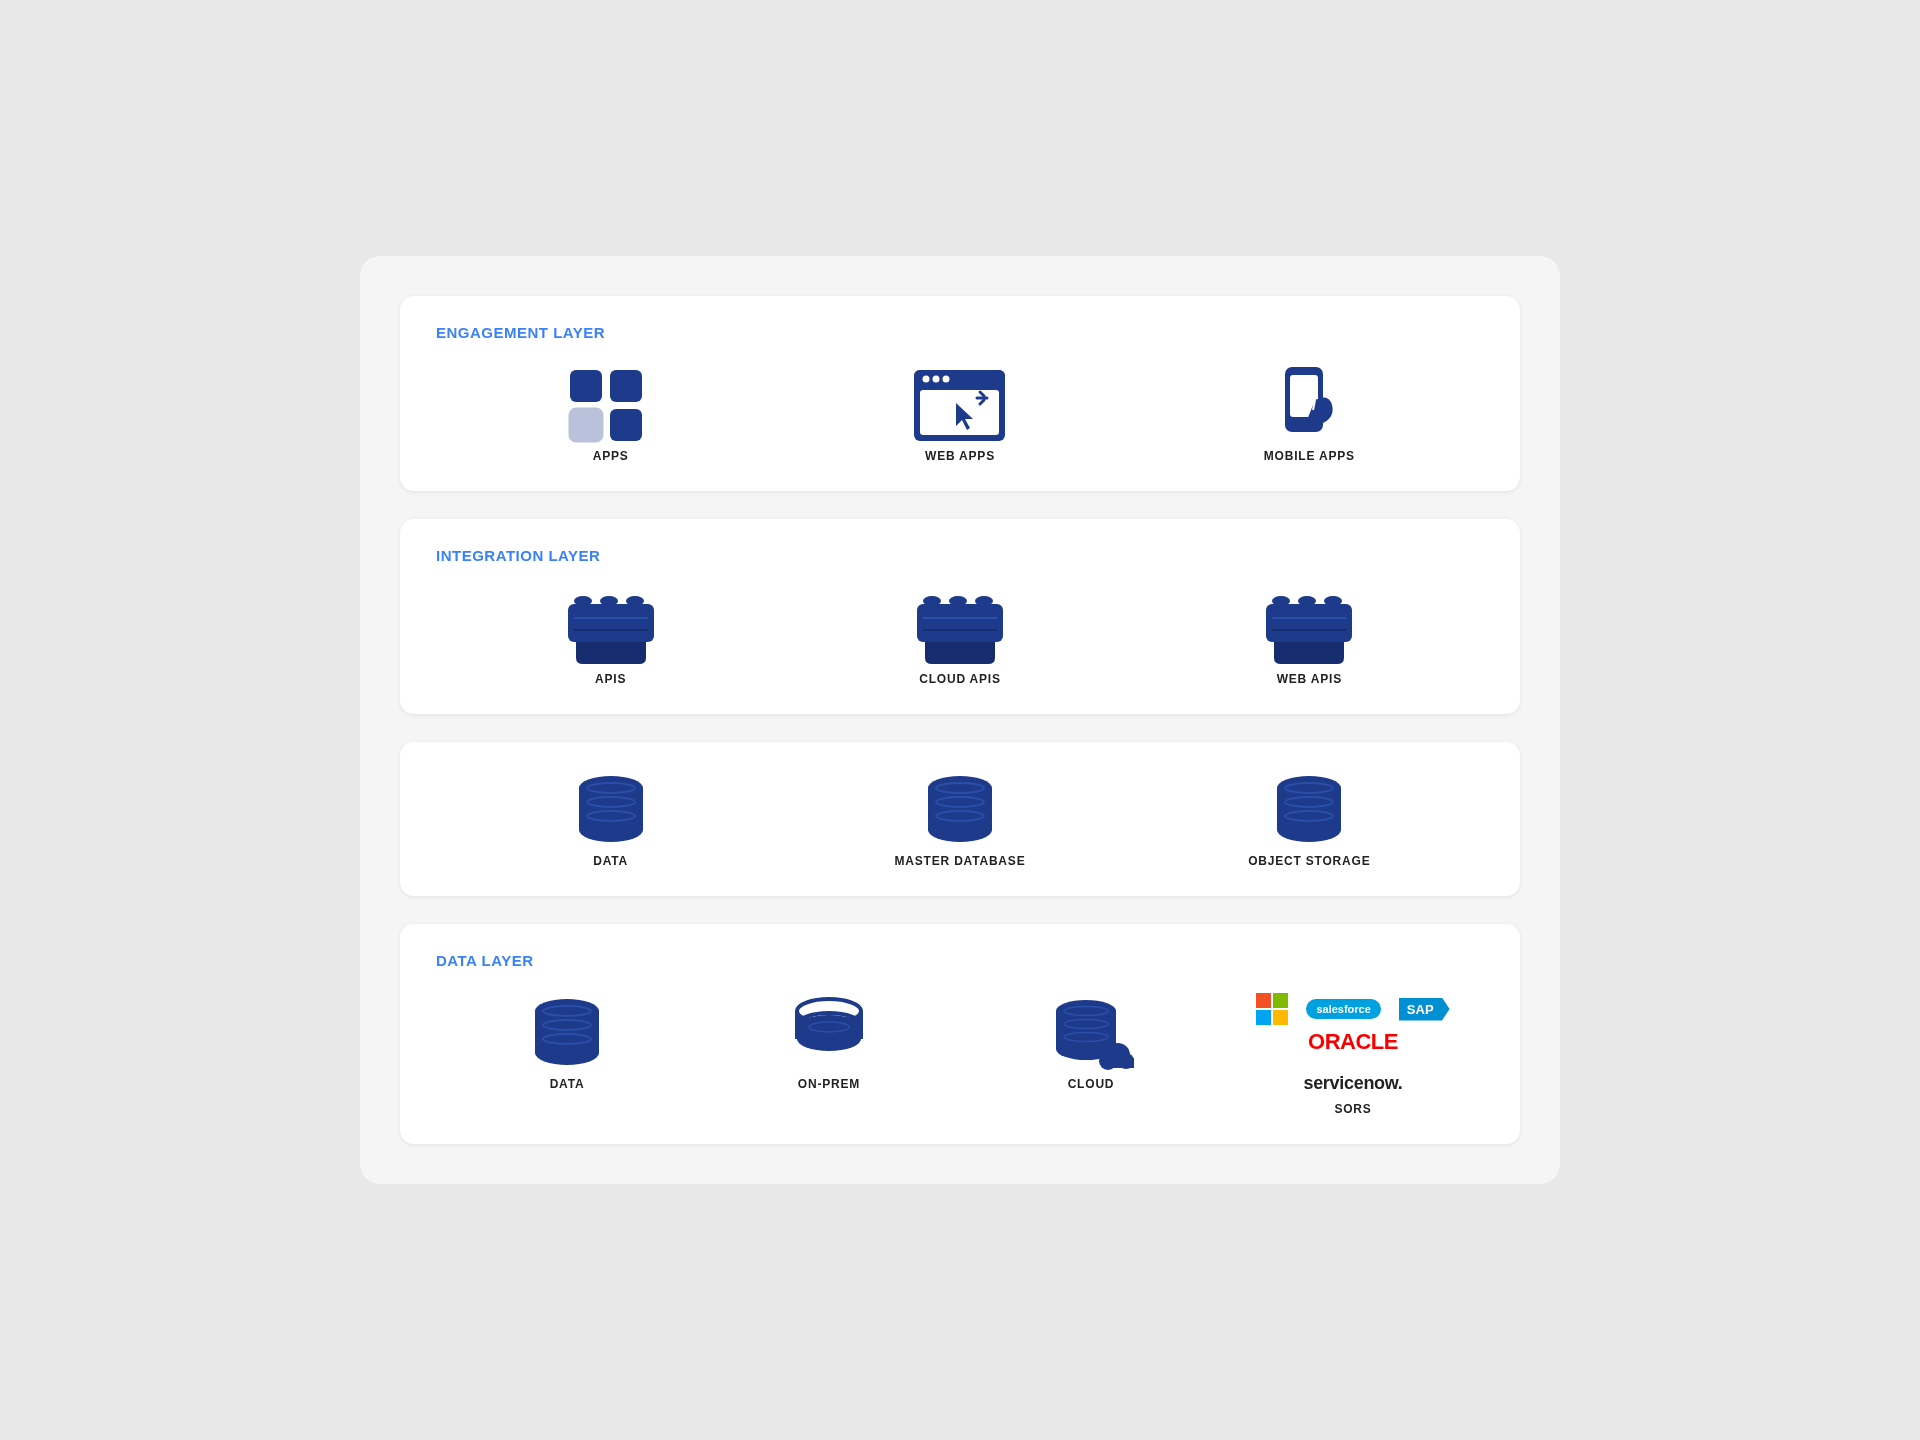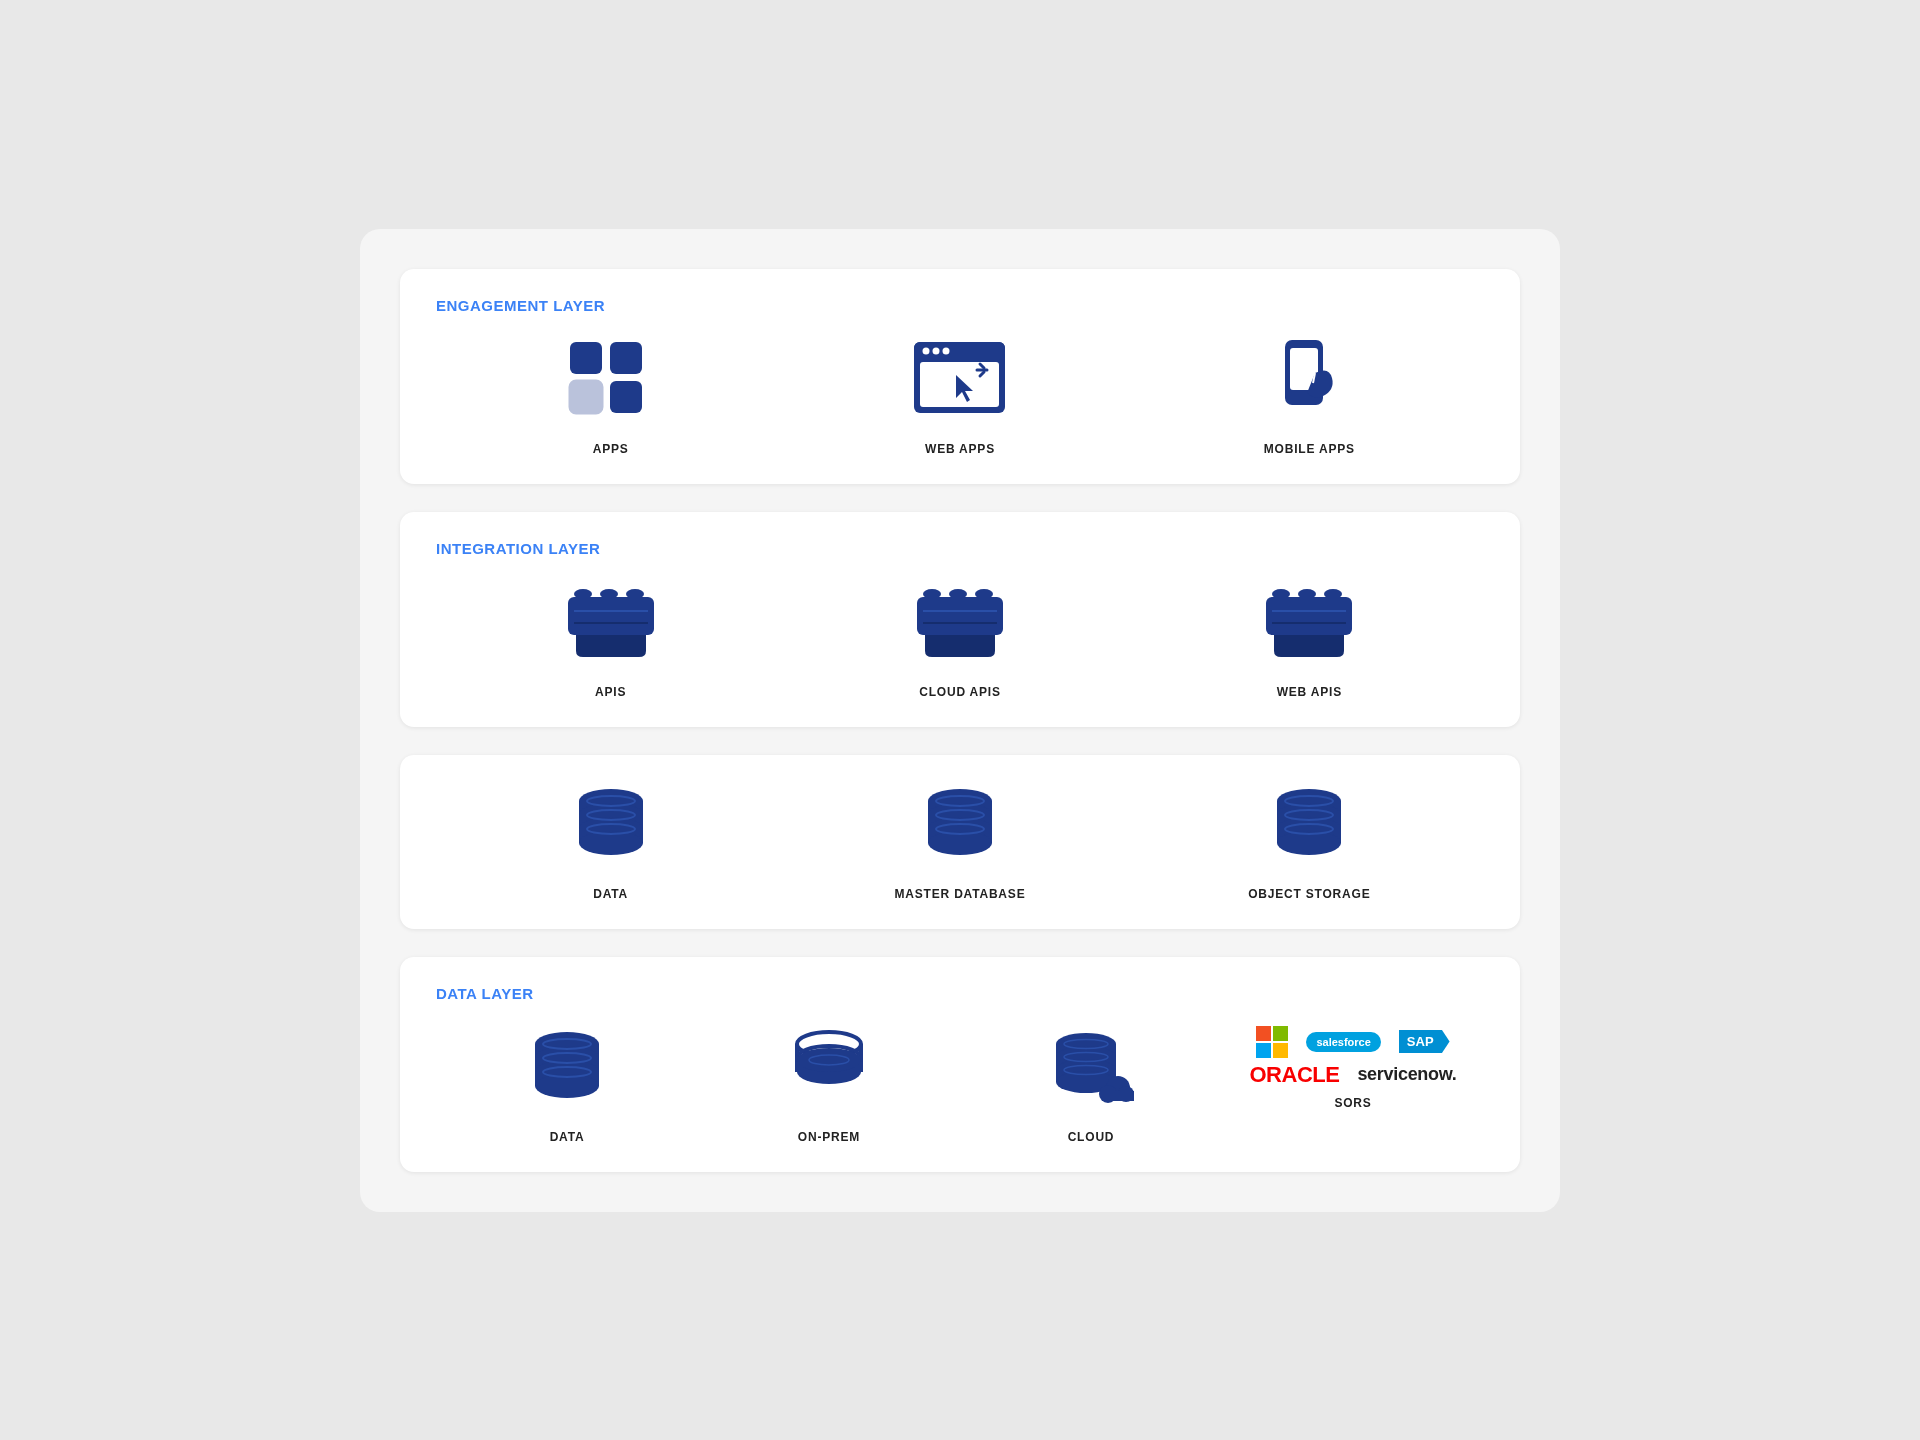--- a/index.html
+++ b/index.html
@@ -38,21 +38,21 @@
     }
     .items-row {
       display: flex;
       flex-direction: row;
       gap: 0;
     }
     .item {
       display: flex;
       flex-direction: column;
       align-items: center;
-      gap: 24px;
+      gap: 4px;
       flex: 1;
     }
     .item-label {
       font-size: 12px;
       font-weight: 800;
       color: #222;
       letter-spacing: 0.8px;
       text-transform: uppercase;
       text-align: center;
     }
@@ -76,20 +76,21 @@
     }
     .sors-logos-top {
       display: flex;
       flex-direction: row;
       align-items: center;
       gap: 18px;
       margin-bottom: 4px;
     }
     .sors-logos-bottom {
       display: flex;
+      flex-direction: column;
       align-items: center;
       gap: 18px;
     }
     .sors-label {
       font-size: 12px;
       font-weight: 800;
       color: #222;
       letter-spacing: 0.8px;
       text-transform: uppercase;
       margin-top: 8px;

